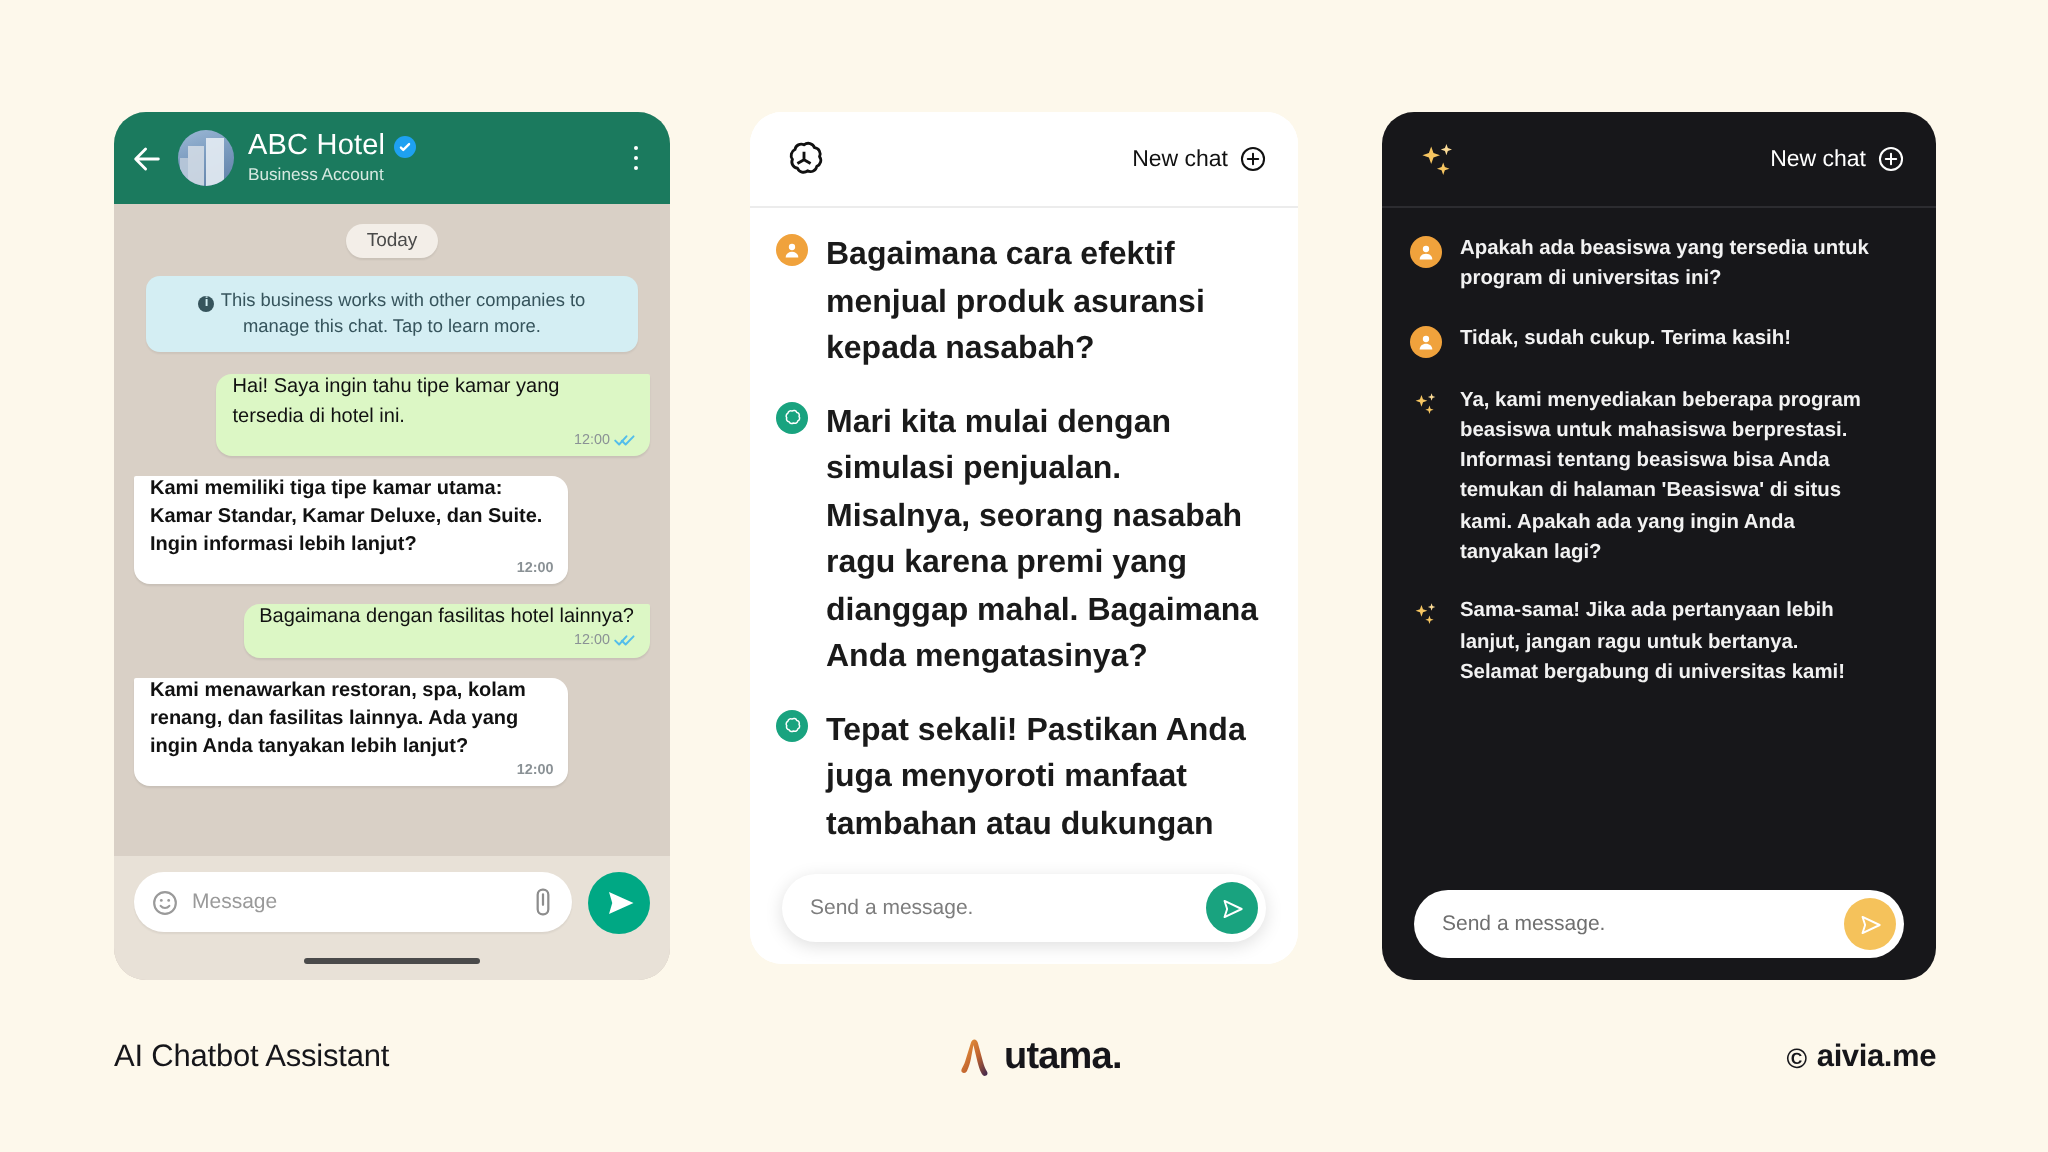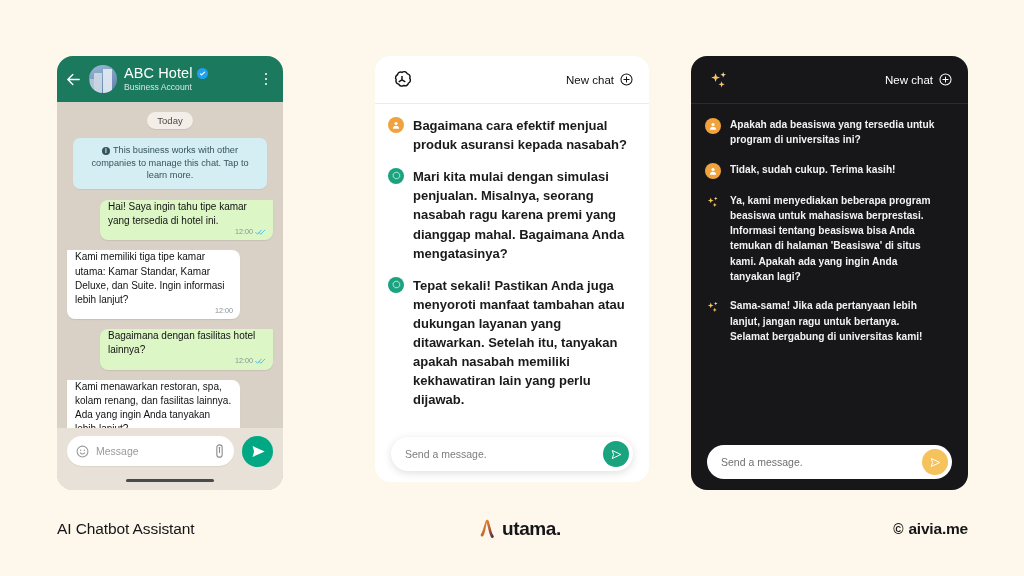--- a/index.html
+++ b/index.html
@@ -12,21 +12,21 @@
   .stage { position: relative; width: 1024px; height: 576px; }
 
   
   .panel {
     position: absolute;
     border-radius: 16px;
     overflow: hidden;
   }
 
   
-  #wa-panel { left: 57px; top: 56px; width: 226px; height: 434px; background: #DDD4CA; }
+  #wa-panel { left: 57px; top: 56px; width: 278px; height: 434px; background: #DDD4CA; }
   .wa-header {
     height: 46px; background: #1B7A5E;
     display: flex; align-items: center; gap: 7px; padding: 0 10px 0 8px;
   }
   .wa-back { width: 17px; height: 17px; flex: 0 0 auto; }
   .wa-avatar {
     width: 28px; height: 28px; border-radius: 50%; flex: 0 0 auto;
     background: linear-gradient(160deg,#9db9d6 0%,#7c9cc0 45%,#5f7fa6 100%);
     overflow: hidden; position: relative;
   }
@@ -68,21 +68,21 @@
     display: inline-block; width: 8px; height: 8px; border-radius: 50%;
     background: #36545c; color: #D4EEF3; font-size: 6.6px; line-height: 8px;
     text-align: center; font-weight: bold; margin-right: 3px; vertical-align: 0px;
   }
   .wa-bubble {
     max-width: 84%; font-size: 10px; line-height: 1.42; color: #111;
     border-radius: 8px; padding: 0 8px 12px 8px; margin-bottom: 10px;
     position: relative; box-shadow: 0 1px 1px rgba(0,0,0,.08);
   }
   .wa-out { align-self: flex-end; background: #DCF7C5; border-top-right-radius: 1px; }
-  .wa-in  { align-self: flex-start; background: #FFFFFF; border-top-left-radius: 1px; }
+  .wa-in  { align-self: flex-start; background: #FFFFFF; border-top-left-radius: 1px; font-weight: bold; }
   .wa-meta {
     position: absolute; right: 7px; bottom: 3px;
     font-size: 7.2px; color: #8a9195; display: flex; align-items: center; gap: 2px;
   }
   .wa-ticks { width: 11px; height: 8px; }
 
   .wa-footer { position: absolute; left: 0; right: 0; bottom: 0; height: 62px;
                background: #E8E1D7; display: flex; align-items: flex-start;
                padding: 8px 10px 0 10px; gap: 8px; }
   .wa-inputbar {
@@ -111,21 +111,21 @@
   .gpt-newchat { margin-left: auto; display: flex; align-items: center; gap: 6px;
                  font-size: 11.5px; color: #111; font-weight: 500; }
   .gpt-plus { width: 13px; height: 13px; }
   .gpt-body { padding: 12px 15px 0 13px; height: 322px; overflow: hidden; }
   .gpt-msg { display: flex; gap: 9px; margin-bottom: 13px; align-items: flex-start; }
   .gpt-ava { width: 16px; height: 16px; border-radius: 50%; flex: 0 0 auto; margin-top: 1px; }
   .gpt-ava.user { background: #F0A23C; display: flex; align-items: center; justify-content: center; }
   .gpt-ava.user svg { width: 10px; height: 10px; }
   .gpt-ava.bot { background: #19A37F; display: flex; align-items: center; justify-content: center; }
   .gpt-ava.bot svg { width: 10px; height: 10px; }
-  .gpt-text { font-size: 13px; line-height: 1.47; color: #1a1a1a; font-weight: 600; }
+  .gpt-text { font-size: 16px; line-height: 1.47; color: #1a1a1a; font-weight: 600; }
   .gpt-footer {
     position: absolute; left: 0; right: 0; bottom: 0; height: 56px;
     background: #fff; display: flex; align-items: center; padding: 0 16px;
   }
   .gpt-inputbar {
     flex: 1 1 auto; height: 34px; background: #fff; border-radius: 18px;
     box-shadow: 0 2px 9px rgba(0,0,0,.13);
     display: flex; align-items: center; padding: 0 4px 0 14px;
   }
   .gpt-ph { flex: 1 1 auto; color: #7d7d7d; font-size: 10.5px; }

